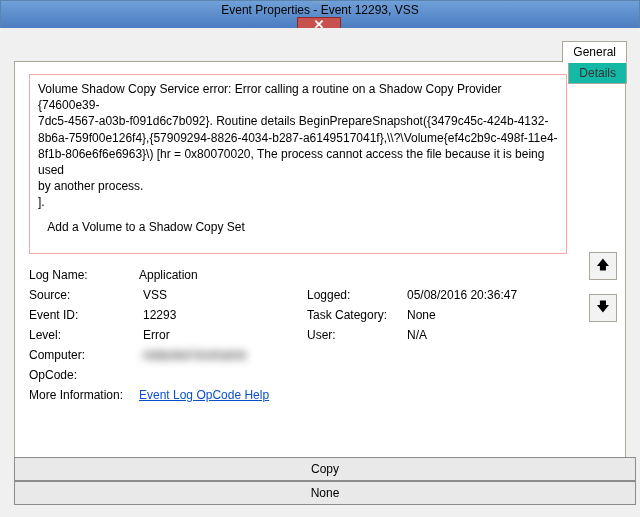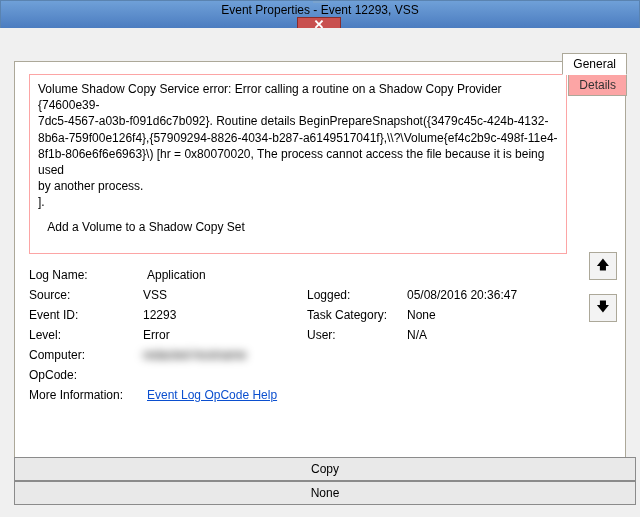--- a/index.html
+++ b/index.html
@@ -41,21 +41,21 @@
     color: #fff;
     margin-right: 2px;
     font-weight: bold;
     font-size: 13px;
     line-height: 1;
   }
   .client {
     position: absolute;
     top: 28px; left: 0; right: 0; bottom: 0;
     background: #f0f0f0;
-    padding: 24px 14px 14px 14px;
+    padding: 12px 14px 14px 14px;
   }
   .tabs {
     display: flex;
     align-items: flex-end;
     height: 22px;
     position: relative;
     z-index: 2;
   }
   .tab {
     padding: 3px 10px 3px 10px;
@@ -66,21 +66,21 @@
     color: #000;
     font-size: 12px;
   }
   .tab.active {
     background: #fff;
     border-bottom: 1px solid #fff;
     z-index: 3;
     top: 1px;
   }
   .tab.inactive {
-    background: #fca5a5;
+    background: #14b8a6;
     color: #333;
     text-align: center;
   }
   .panel {
     position: absolute;
     left: 14px; right: 14px;
     top: 33px;
     bottom: 50px;
     border: 1px solid #aca899;
     background: #fff;
@@ -102,21 +102,21 @@
     margin-right: 44px;
     display: grid;
     grid-template-columns: 110px 160px 96px 1fr;
     row-gap: 6px;
     column-gap: 4px;
     font-size: 12px;
     color: #000;
   }
   .props .lab { color: #000; }
   .props .val { color: #000; }
-  .full4 { grid-column: 1 / span 4; display: grid; grid-template-columns: 110px 1fr; column-gap:8px;}
+  .full4 { grid-column: 1 / span 4; display: grid; grid-template-columns: 110px 1fr; column-gap:0;}
   .link { color: #0b4fcf; text-decoration: underline; cursor: pointer; }
   .navbtns {
     position: absolute;
     right: 8px;
     top: 190px;
     width: 28px;
   }
   .navbtn {
     width: 28px; height: 28px;
     border: 1px solid #aca899;

